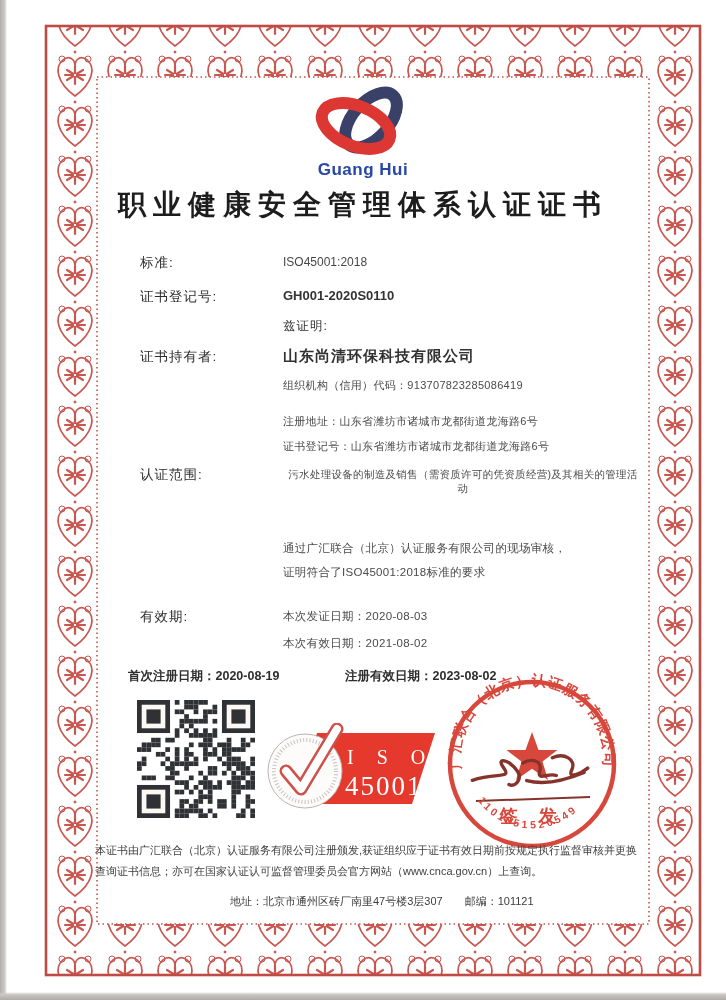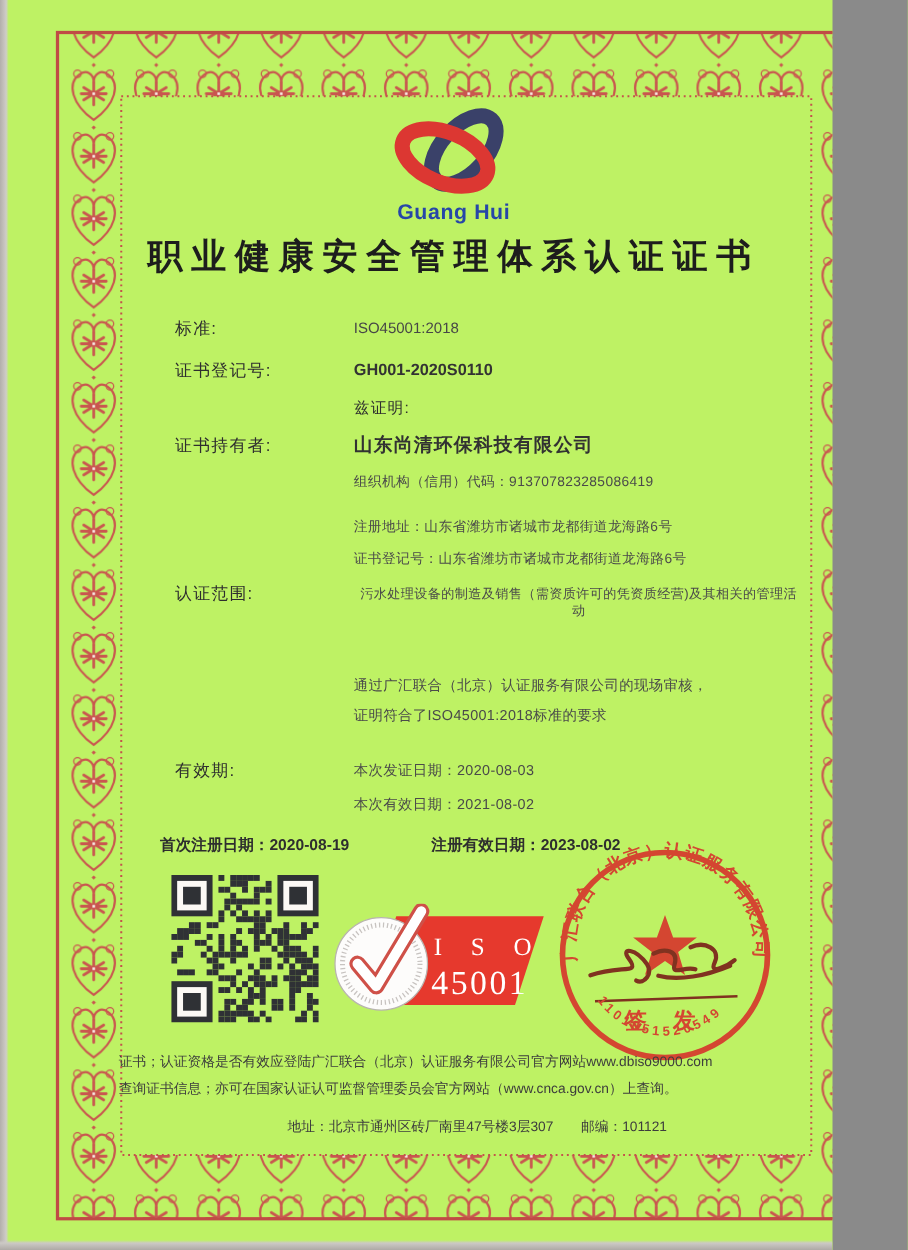--- a/index.html
+++ b/index.html
@@ -1,16 +1,16 @@
 <!DOCTYPE html>
 <html><head>
 <meta charset="utf-8">
 <style>
   html,body{margin:0;padding:0;background:#8a8a8a;}
-  .page{position:relative;width:666px;height:1000px;background:#bef264;overflow:hidden;
+  .page{position:relative;width:726px;height:1000px;background:#ffffff;overflow:hidden;
         font-family:"Liberation Sans","DejaVu Sans",sans-serif;color:#2f2f2f;}
   .scan-edge-left{position:absolute;left:0;top:0;width:7px;height:100%;
         background:linear-gradient(90deg,#b3afab,#cfccc8 70%,rgba(252,249,245,0));}
   .scan-edge-bottom{position:absolute;left:0;bottom:0;width:100%;height:8px;
         background:linear-gradient(0deg,#aeaaa6,#ccc9c5 70%,rgba(252,249,245,0));}
   .border-svg{position:absolute;left:0;top:0;}
   .abs{position:absolute;}
   .logo-wrap{left:293px;top:86px;width:140px;text-align:center;}
   .brand{left:0;top:160px;width:726px;text-align:center;font-size:17px;font-weight:bold;
          color:#2646a8;letter-spacing:.5px;}
@@ -356,20 +356,20 @@
       </g>
       <line x1="38" y1="131" x2="152" y2="127" stroke="#7c241b" stroke-width="2"></line>
       <text x="94" y="152" text-anchor="middle" font-size="18" letter-spacing="8" fill="#d63a2e" font-weight="bold">签 发</text>
       <text font-size="10.5" font-weight="bold" fill="#d63a2e" letter-spacing="3">
         <textPath href="#ringBottom" startOffset="8%">1101051520549</textPath>
       </text>
     </svg>
   </div>
 
   <div class="abs footer-par">
-    <div>证书；认证资格是否有效应登陆广汇联合（北京）认证服务有限公司官方网站www.dbiso9000.com</div>
+    <div>本证书由广汇联合（北京）认证服务有限公司注册颁发,获证组织应于证书有效日期前按规定执行监督审核并更换</div>
     <div>查询证书信息；亦可在国家认证认可监督管理委员会官方网站（www.cnca.gov.cn）上查询。</div>
   </div>
   <div class="abs footer-addr">地址：北京市通州区砖厂南里47号楼3层307　　邮编：101121</div>
 
   <div class="scan-edge-left"></div>
   <div class="scan-edge-bottom"></div>
 </div>
 
 </body></html>

